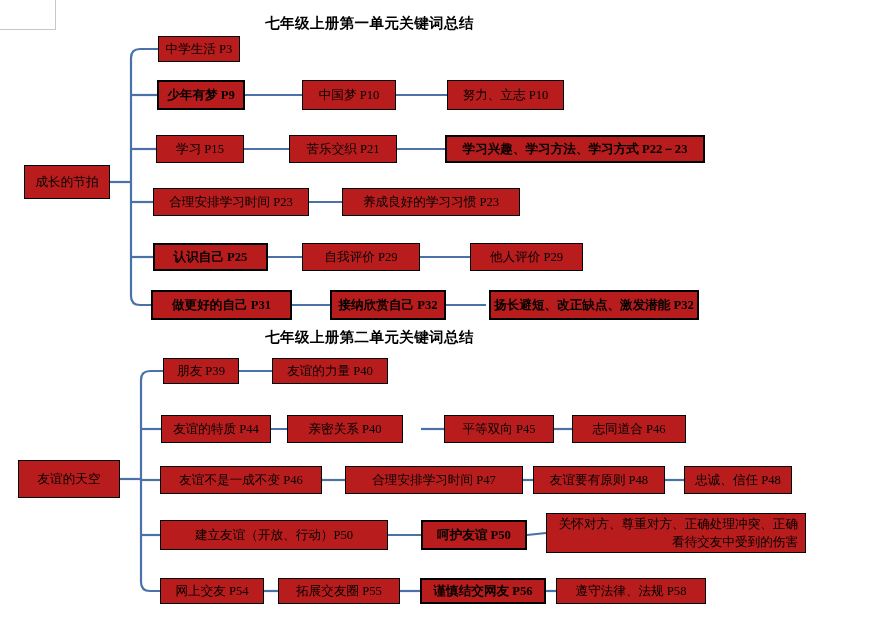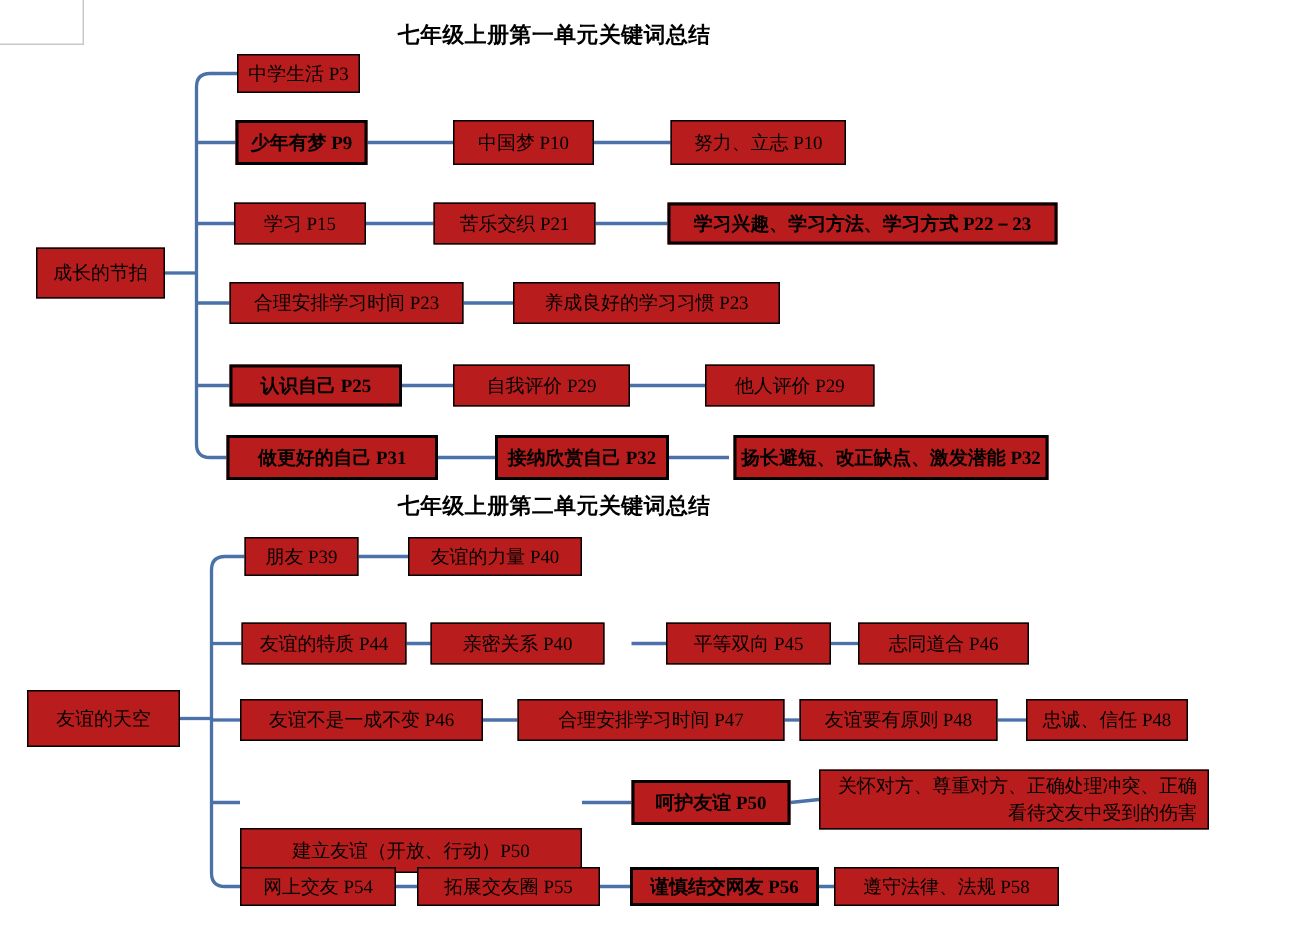--- a/index.html
+++ b/index.html
@@ -200,21 +200,21 @@
       </div>
       <div class="node" style="left: 345px; top: 466px; width: 178px; height: 28px;">
         <span>合理安排学习时间 P47</span>
       </div>
       <div class="node" style="left: 533px; top: 466px; width: 132px; height: 28px;">
         <span>友谊要有原则 P48</span>
       </div>
       <div class="node" style="left: 684px; top: 466px; width: 108px; height: 28px;">
         <span>忠诚、信任 P48</span>
       </div>
-      <div class="node" style="left: 160px; top: 552px; width: 228px; height: 30px;">
+      <div class="node" style="left: 160px; top: 520px; width: 228px; height: 30px;">
         <span>建立友谊（开放、行动）P50</span>
       </div>
       <div class="node bold" style="left: 421px; top: 520px; width: 106px; height: 30px;">
         <span>呵护友谊 P50</span>
       </div>
       <div class="node wrap" style="left: 546px; top: 513px; width: 260px; height: 40px;">
         <span>关怀对方、尊重对方、正确处理冲突、正确看待交友中受到的伤害</span>
       </div>
       <div class="node" style="left: 160px; top: 578px; width: 104px; height: 26px;">
         <span>网上交友 P54</span>

